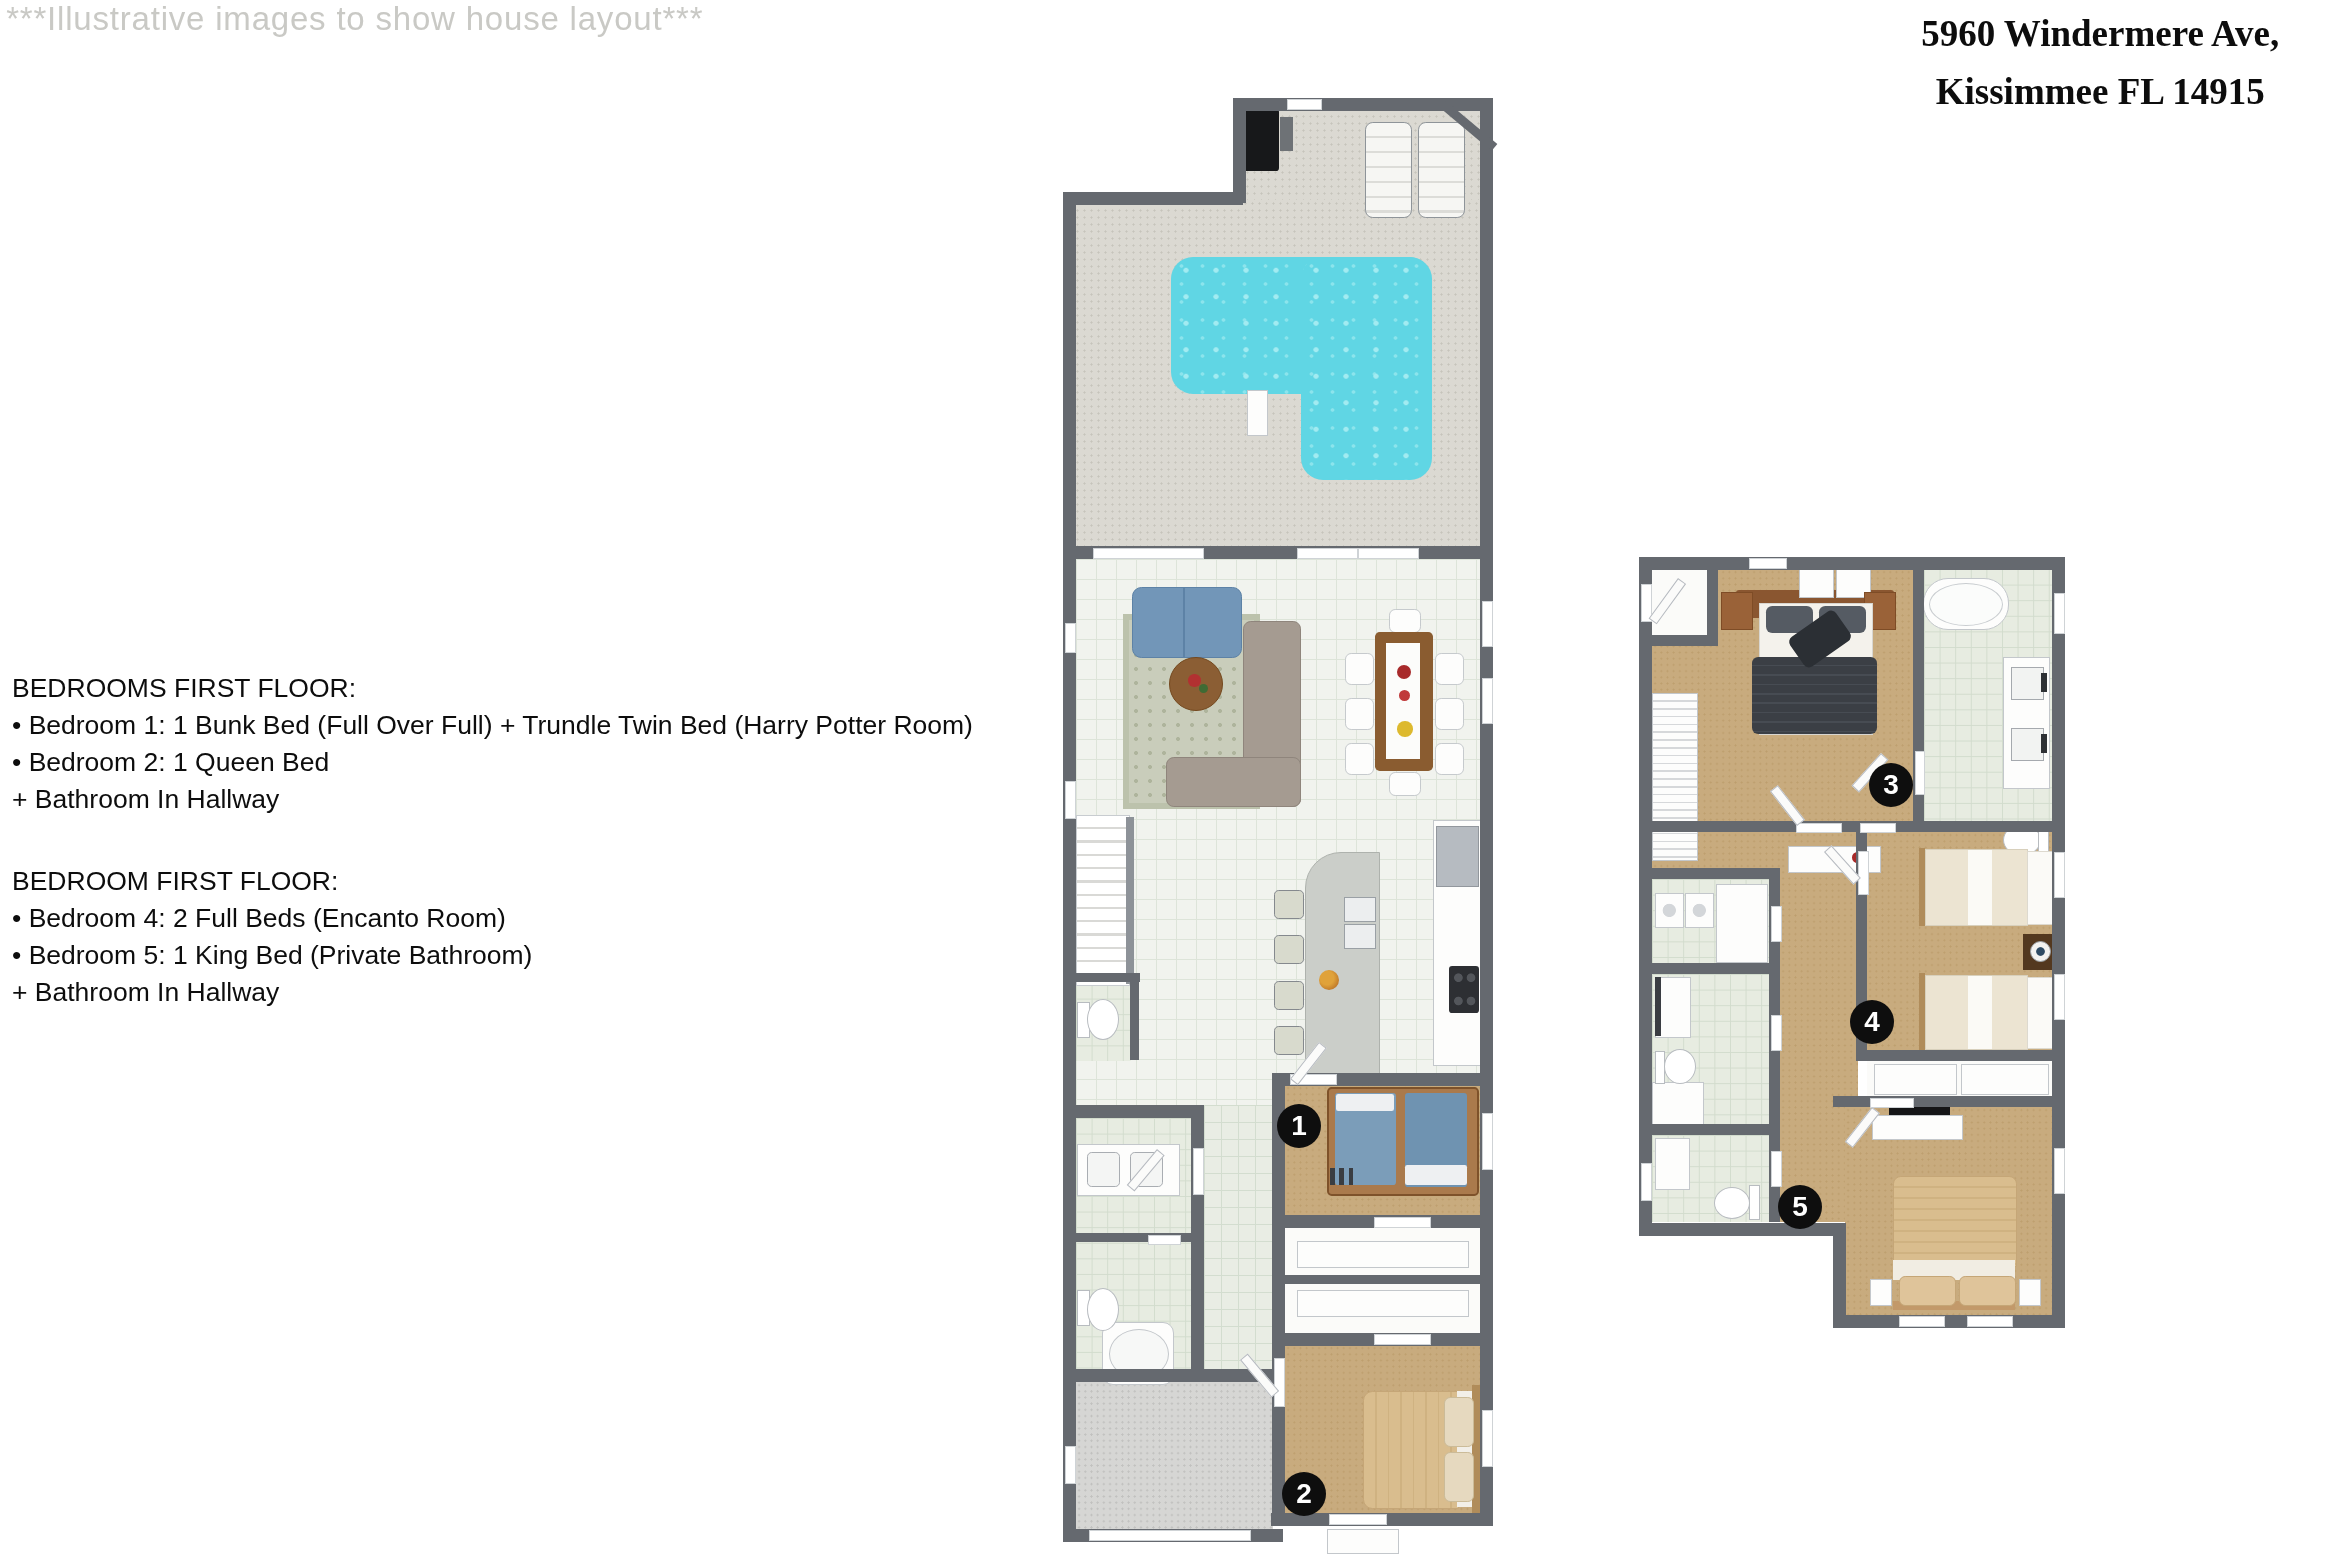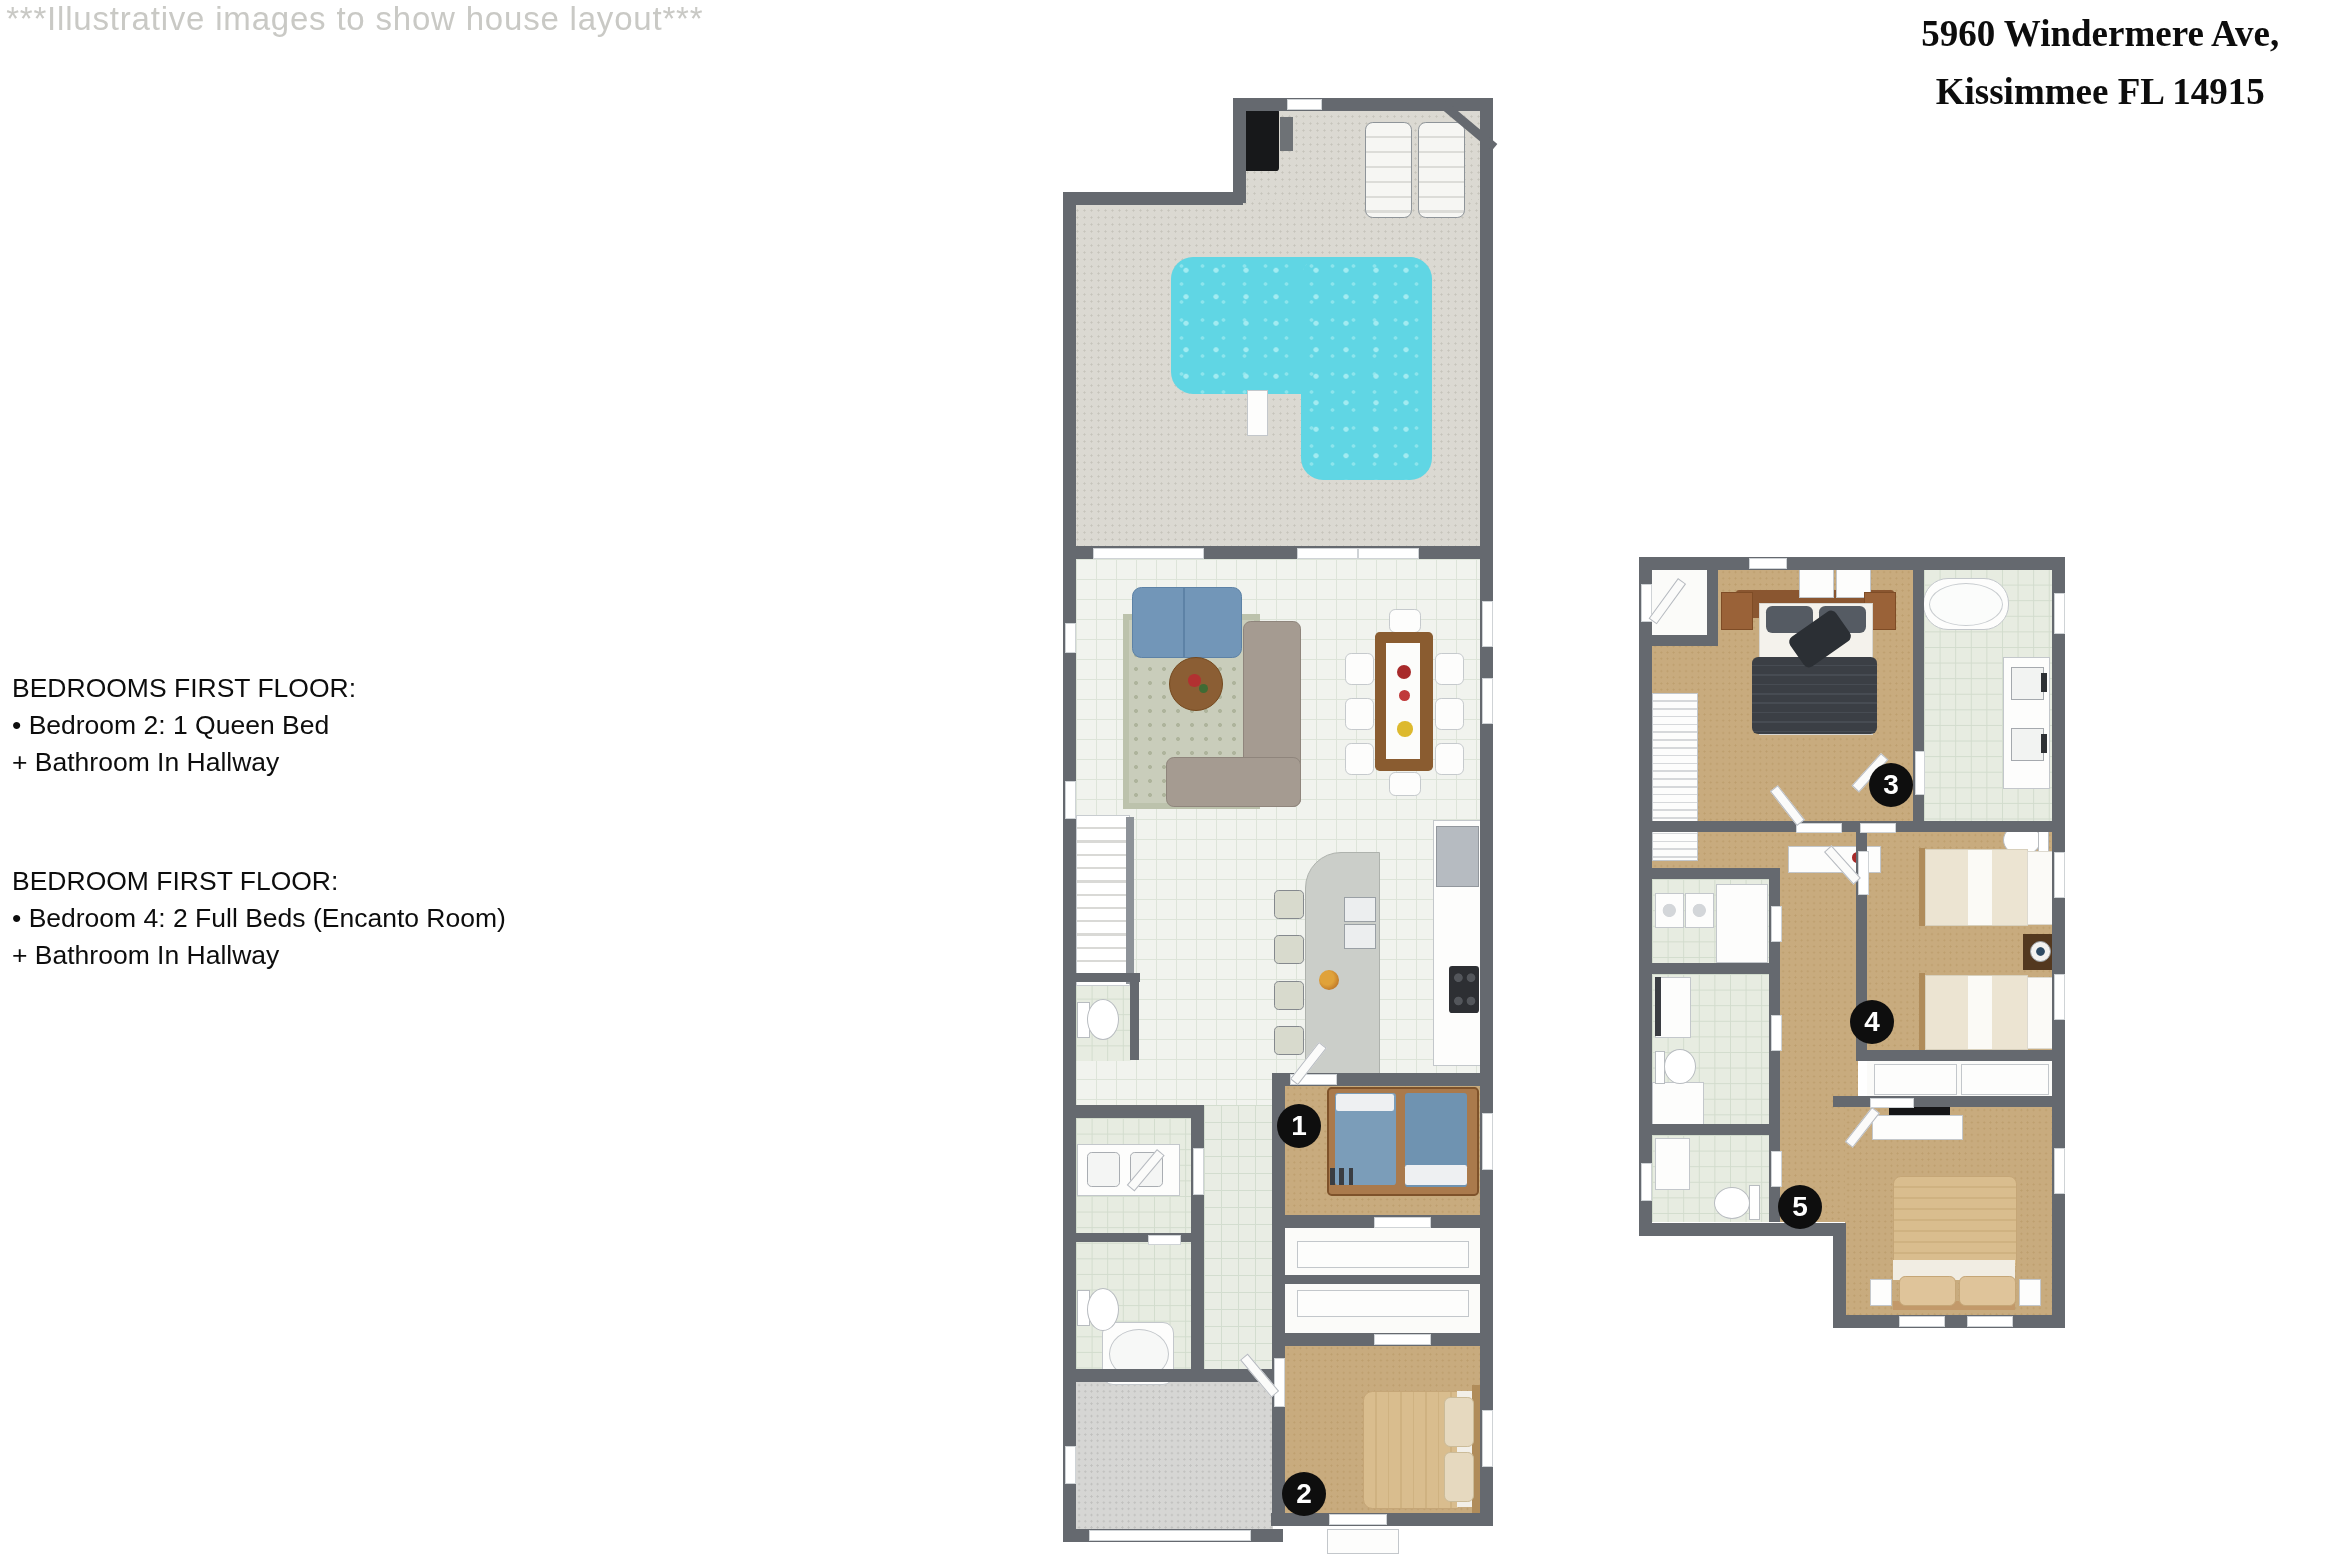--- a/index.html
+++ b/index.html
@@ -50,27 +50,29 @@
 
 <div class="watermark">***Illustrative images to show house layout***</div>
 
 <div class="address">
   <div>5960 Windermere Ave,</div>
   <div>Kissimmee FL 14915</div>
 </div>
 
 <div class="info" style="top:670px;">
   <div>BEDROOMS FIRST FLOOR:</div>
+  <div>• Bedroom 1: 1 Bunk Bed (Full Over Full) + Trundle Twin Bed (Harry Potter Room)</div>
   <div>• Bedroom 2: 1 Queen Bed</div>
   <div>+ Bathroom In Hallway</div>
 </div>
 
 <div class="info" style="top:863px;">
   <div>BEDROOM FIRST FLOOR:</div>
   <div>• Bedroom 4: 2 Full Beds (Encanto Room)</div>
+  <div>• Bedroom 5: 1 King Bed (Private Bathroom)</div>
   <div>+ Bathroom In Hallway</div>
 </div>
 
 <div>
 
   <div class="deck" style="left:1244px;top:106px;width:237px;height:450px;"></div>
   <div class="deck" style="left:1074px;top:200px;width:406px;height:356px;"></div>
 
   <div class="wall" style="left:1233px;top:98px;width:258px;height:12.5px;"></div>
   <div class="wall" style="left:1233px;top:98px;width:12.5px;height:105px;"></div>

